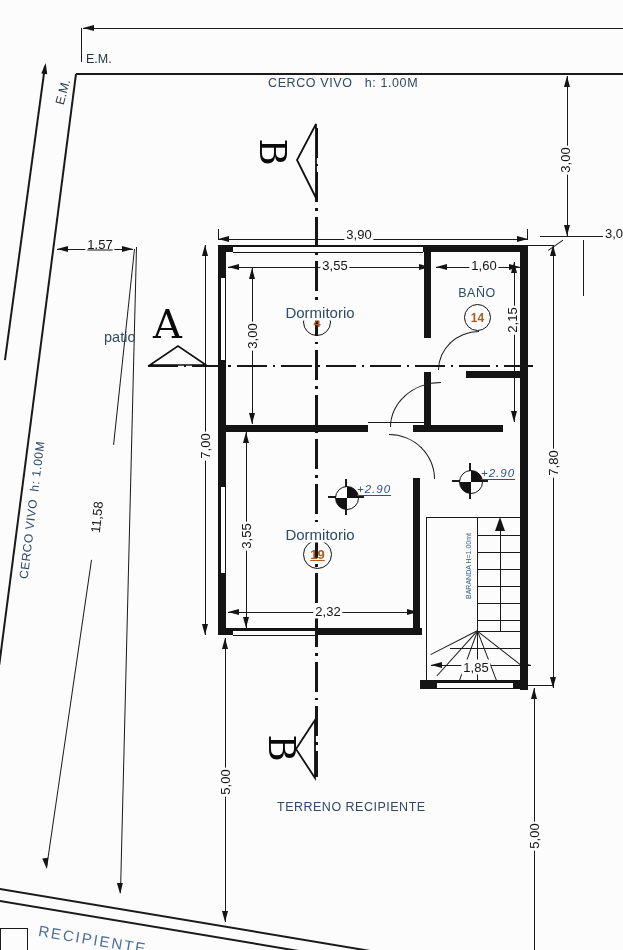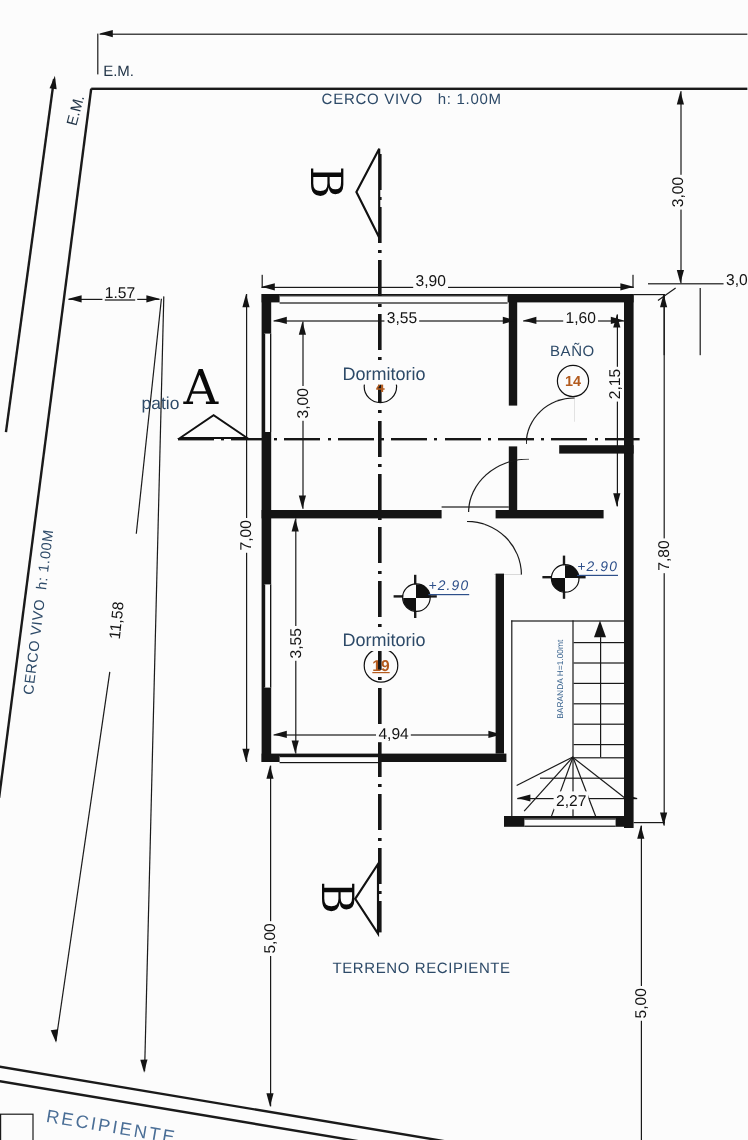--- a/index.html
+++ b/index.html
@@ -95,21 +95,21 @@
 <div class="ln" style="left:477.5px;top:631px;width:56px;height:1.3px;transform:rotate(110deg);"></div>
 <div class="ln" style="left:477.5px;top:631px;width:55px;height:1.3px;transform:rotate(90deg);"></div>
 <div class="ln" style="left:477.5px;top:631px;width:57px;height:1.3px;transform:rotate(69deg);"></div>
 <div class="ln" style="left:477.5px;top:631px;width:63px;height:1.3px;transform:rotate(38deg);"></div>
 <div class="ln" style="left:500px;top:531px;width:1.4px;height:100px;"></div>
 <div class="arw" style="left:495px;top:517px;border-bottom:14px solid #141414;border-left:5px solid transparent;border-right:5px solid transparent;"></div>
 <span class="txt" style="left:468px;top:566px;font-size:7px;color:#35608c;transform:translate(-50%,-50%) rotate(-90deg);">BARANDA H=1.00mt</span>
 <div class="ln" style="left:431px;top:665px;width:100px;height:1.3px;"></div>
 <div class="arw arw-l" style="left:431px;top:661.5px;"></div>
 <div class="arw arw-r" style="left:520px;top:661.5px;"></div>
-<span class="dim" style="left:476px;top:667px;">2,27</span>
+<span class="dim" style="left:476px;top:667px;">1,85</span>
 
 <div class="ddv" style="left:315px;top:128px;width:2.6px;height:649px;"></div>
 <div class="ddh" style="left:148px;top:365px;width:385px;height:1.7px;"></div>
 <svg style="left:293px;top:122px;" width="26" height="80">
     <polygon points="23,2 4,38 23,76" fill="#fcfcfc" stroke="#111" stroke-width="1.8"></polygon>
   </svg>
 <span class="ser" style="left:272px;top:152px;font-size:37px;transform:translate(-50%,-50%) rotate(90deg);">B</span>
 <svg style="left:292px;top:718px;" width="26" height="64">
     <polygon points="23,2 4,31 23,60" fill="#fcfcfc" stroke="#111" stroke-width="1.8"></polygon>
   </svg>
@@ -152,21 +152,21 @@
 <span class="dimv" style="left:205px;top:446px;">7,00</span>
 
 <div class="ln" style="left:246px;top:432px;width:1.4px;height:196px;"></div>
 <div class="arw arw-u" style="left:243px;top:432px;"></div>
 <div class="arw arw-d" style="left:243px;top:617px;"></div>
 <span class="dimv" style="left:246px;top:536px;">3,55</span>
 
 <div class="ln" style="left:228px;top:612px;width:190px;height:1.3px;"></div>
 <div class="arw arw-l" style="left:228px;top:608.5px;"></div>
 <div class="arw arw-r" style="left:407px;top:608.5px;"></div>
-<span class="dim" style="left:328px;top:611px;">4,94</span>
+<span class="dim" style="left:328px;top:611px;">2,32</span>
 
 <div class="ln" style="left:553px;top:245px;width:1.4px;height:443px;"></div>
 <div class="ln" style="left:528px;top:245px;width:26px;height:1.3px;"></div>
 <div class="ln" style="left:528px;top:685px;width:26px;height:1.3px;"></div>
 <div class="arw arw-u" style="left:550px;top:245px;"></div>
 <div class="arw arw-d" style="left:550px;top:677px;"></div>
 <span class="dimv" style="left:553px;top:463px;">7,80</span>
 
 <div class="ln" style="left:567px;top:76px;width:1.4px;height:160px;"></div>
 <div class="arw arw-u" style="left:564px;top:76px;"></div>
@@ -206,15 +206,15 @@
   </div>
 <span class="txt" style="left:320px;top:534px;font-size:15px;background:#fcfcfc;padding:0 2px;transform:translate(-50%,-50%);">Dormitorio</span>
 <div class="circ" style="left:303px;top:540px;width:27px;height:27px;text-decoration:underline;">
     <span>19</span>
   </div>
 
 <span class="txt" style="left:86px;top:52px;font-size:12.5px;color:#223548;">E.M.</span>
 <span class="txt" style="left:63px;top:92px;font-size:12.5px;color:#223548;transform:translate(-50%,-50%) rotate(-75deg);">E.M.</span>
 <span class="txt" style="left:268px;top:76px;font-size:12.5px;letter-spacing:.6px;">CERCO VIVO   h: 1.00M</span>
 <span class="txt" style="left:32px;top:510px;font-size:12px;letter-spacing:.5px;transform:translate(-50%,-50%) rotate(-83deg);">CERCO VIVO  h: 1.00M</span>
-<span class="txt" style="left:118px;top:329px;font-size:14.5px;">patio</span>
+<span class="txt" style="left:104px;top:329px;font-size:14.5px;">patio</span>
 <span class="txt" style="left:277px;top:800px;font-size:12.5px;letter-spacing:.5px;">TERRENO RECIPIENTE</span>
 <span class="txt" style="left:40px;top:922px;font-size:15px;letter-spacing:2px;color:#4a6e96;transform:rotate(9.5deg);transform-origin:0 0;">RECIPIENTE</span>
 
 </body></html>

